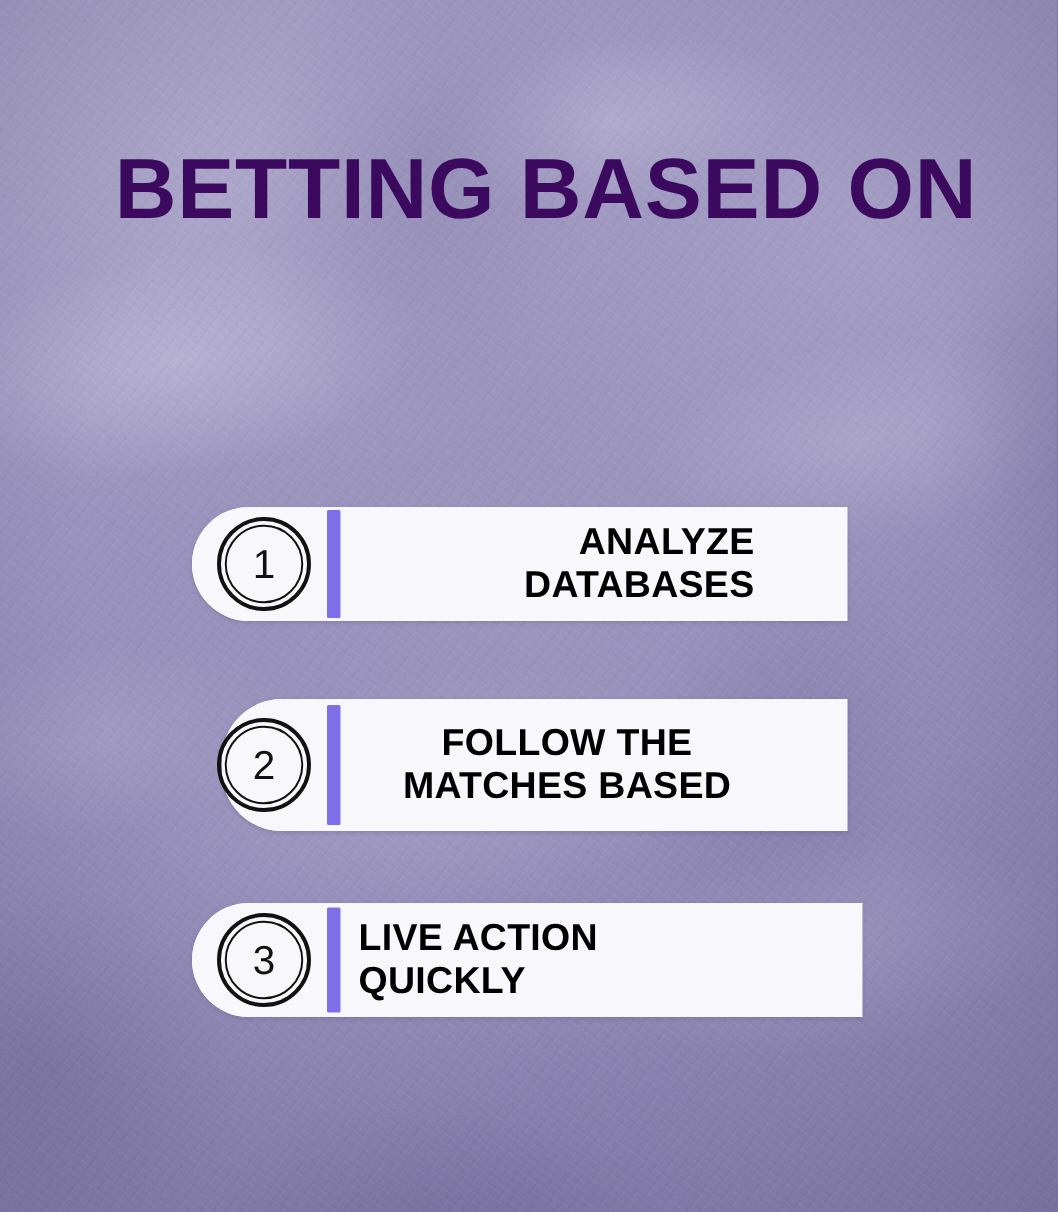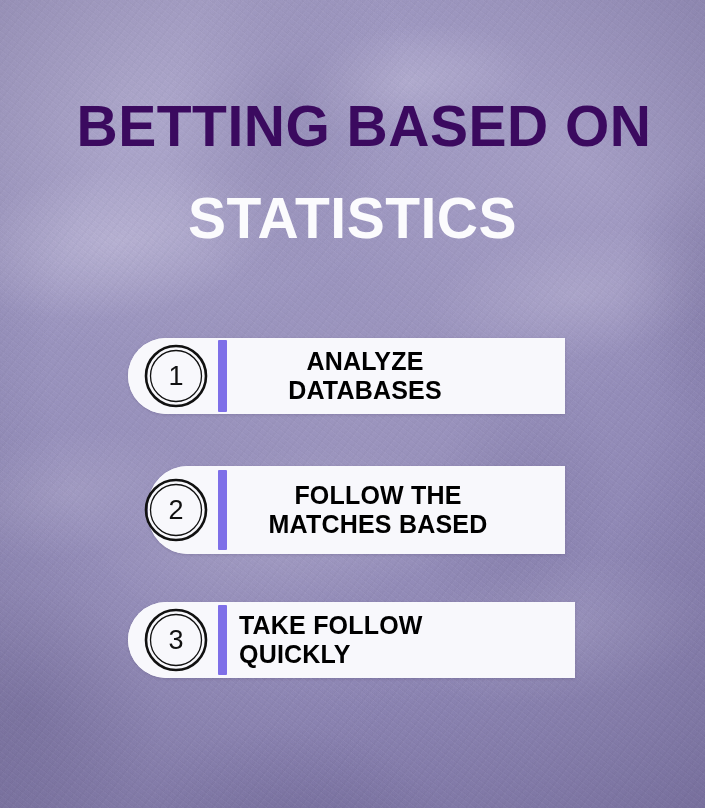--- a/index.html
+++ b/index.html
@@ -188,42 +188,41 @@
   .step-label {
     flex: 1 1 auto;
     font-size: 25px;
     font-weight: bold;
     color: #000000;
     letter-spacing: 0.2px;
     line-height: 1.18;
     padding-right: 62px;
   }
 
-  .step-1 .step-label { text-align: center;   }
+  .step-1 .step-label { text-align: right;   }
   .step-2 .step-label { text-align: center; padding-left: 4px;  padding-right: 40px; }
   .step-3 .step-label { text-align: left;   padding-left: 12px; }
 
   .step-label .l2 { display: block; }
 </style>
 </head>
 <body>
 
 <div id="poster">
 
   <div class="bg-base"></div>
   <div class="bg-wisp1"></div>
   <div class="bg-wisp2"></div>
   <div class="bg-grain"></div>
   <div class="bg-vignette"></div>
 
   <div class="content">
 
     <div class="title-block">
       <div class="title-line1">BETTING BASED ON</div>
-      <div class="title-line2">STATISTICS</div>
     </div>
 
     <div class="steps">
 
       <div class="step step-1">
         <div class="step-shape"></div>
         <div class="step-inner">
           <div class="badge">
             <svg viewBox="0 0 64 64">
               <circle cx="32" cy="32" r="30" fill="none" stroke="#111111" stroke-width="2.6"></circle>
@@ -261,20 +260,20 @@
         <div class="step-inner">
           <div class="badge">
             <svg viewBox="0 0 64 64">
               <circle cx="32" cy="32" r="30" fill="none" stroke="#111111" stroke-width="2.6"></circle>
               <circle cx="32" cy="32" r="25.5" fill="none" stroke="#111111" stroke-width="1.3"></circle>
             </svg>
             <div class="badge-num">3</div>
           </div>
           <div class="divider-bar"></div>
           <div class="step-label">
-            <span>TAKE FOLLOW QUICKLY</span>
+            <span>LIVE ACTION QUICKLY</span>
           </div>
         </div>
       </div>
 
     </div>
   </div>
 </div>
 
 </body></html>

